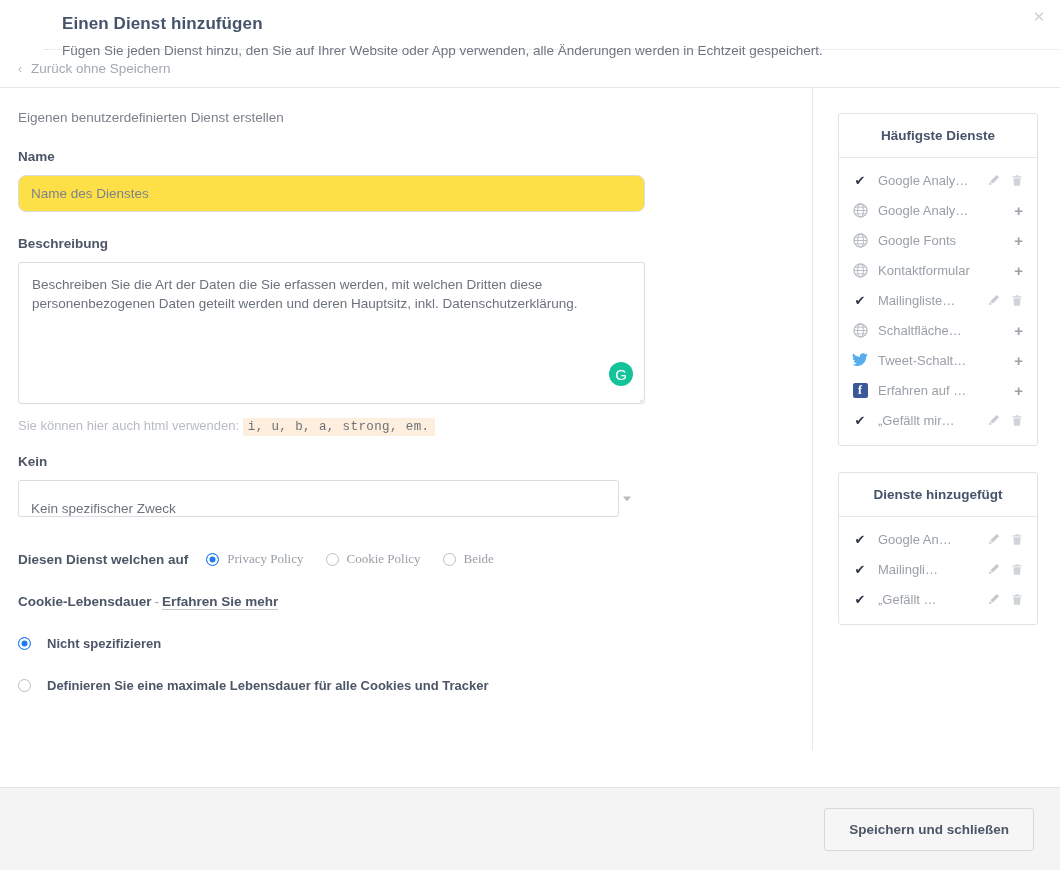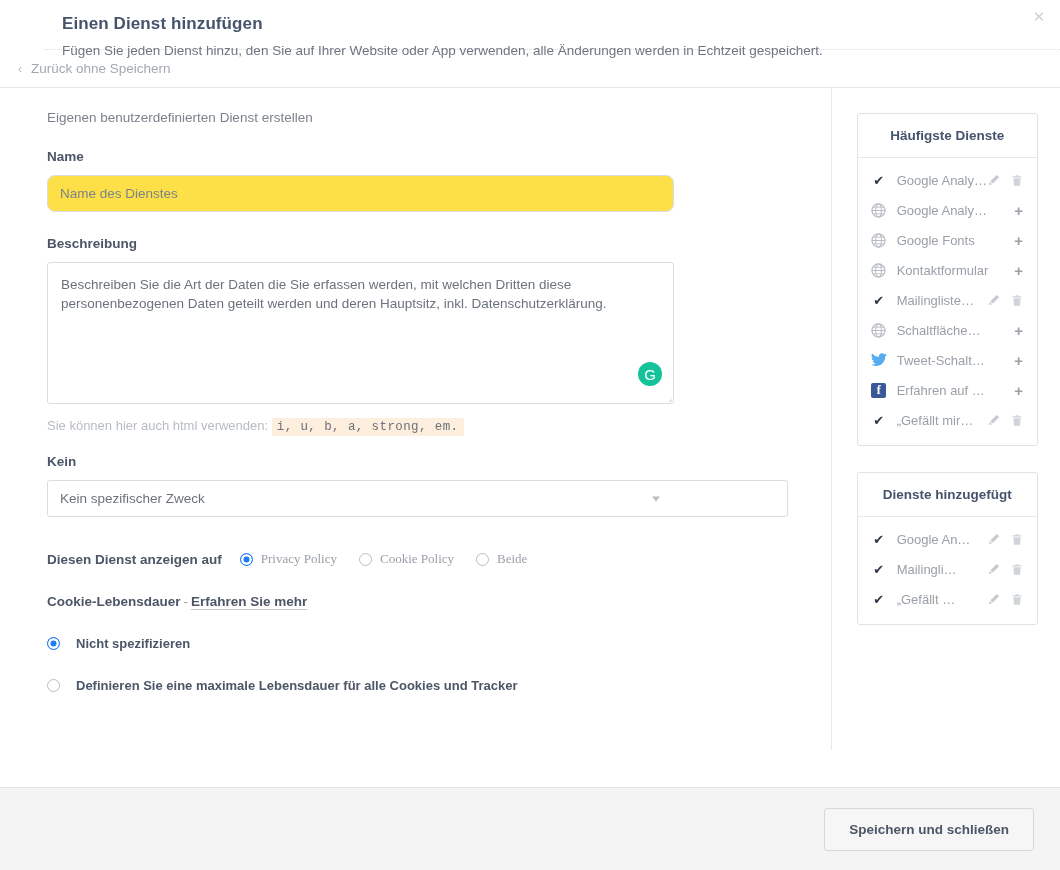--- a/index.html
+++ b/index.html
@@ -70,21 +70,20 @@
     font-size: 13.5px;
     color: #a3a8b0;
     cursor: pointer;
   }
 
   
   .body-split {
     display: flex;
     height: 662px;
     box-sizing: border-box;
-    margin-left: 29px;
   }
   .main-col {
     width: 813px;
     box-sizing: border-box;
     padding: 22px 0 0 18px;
     border-right: 1px solid #e6e8ea;
   }
   .side-col {
     flex: 1;
     box-sizing: border-box;
@@ -188,30 +187,30 @@
     color: #6c727c;
     font-family: "Liberation Mono", monospace;
     font-size: 12.5px;
     padding: 2px 5px;
     letter-spacing: .4px;
   }
 
   
   .select-wrap { position: relative; width: 625px; }
   .select-box {
-    width: 741px;
+    width: 601px;
     height: 37px;
     box-sizing: border-box;
     border: 1px solid #d8dde2;
     border-radius: 3px;
     padding: 0 12px;
     font-size: 13.5px;
     color: #6c727c;
     display: flex;
-    align-items: center;
+    align-items: flex-end;
     background: #fff;
     cursor: pointer;
   }
   .select-caret {
     position: absolute;
     right: 12px;
     top: 50%;
     transform: translateY(-50%);
     width: 0; height: 0;
     border-left: 4px solid transparent;
@@ -404,21 +403,21 @@
 
     <div class="field-label">Kein</div>
     <div class="select-wrap">
       <div class="select-box">
         <span>Kein spezifischer Zweck</span>
       </div>
       <span class="select-caret"></span>
     </div>
 
     <div class="radio-row">
-      <span class="radio-row-label">Diesen Dienst anzeigen auf</span>
+      <span class="radio-row-label">Diesen Dienst welchen auf</span>
 
       <label class="radio-opt">
         <span class="radio-dot on"></span>
         <span class="radio-opt-label">Privacy Policy</span>
       </label>
 
       <label class="radio-opt">
         <span class="radio-dot"></span>
         <span class="radio-opt-label">Cookie Policy</span>
       </label>

